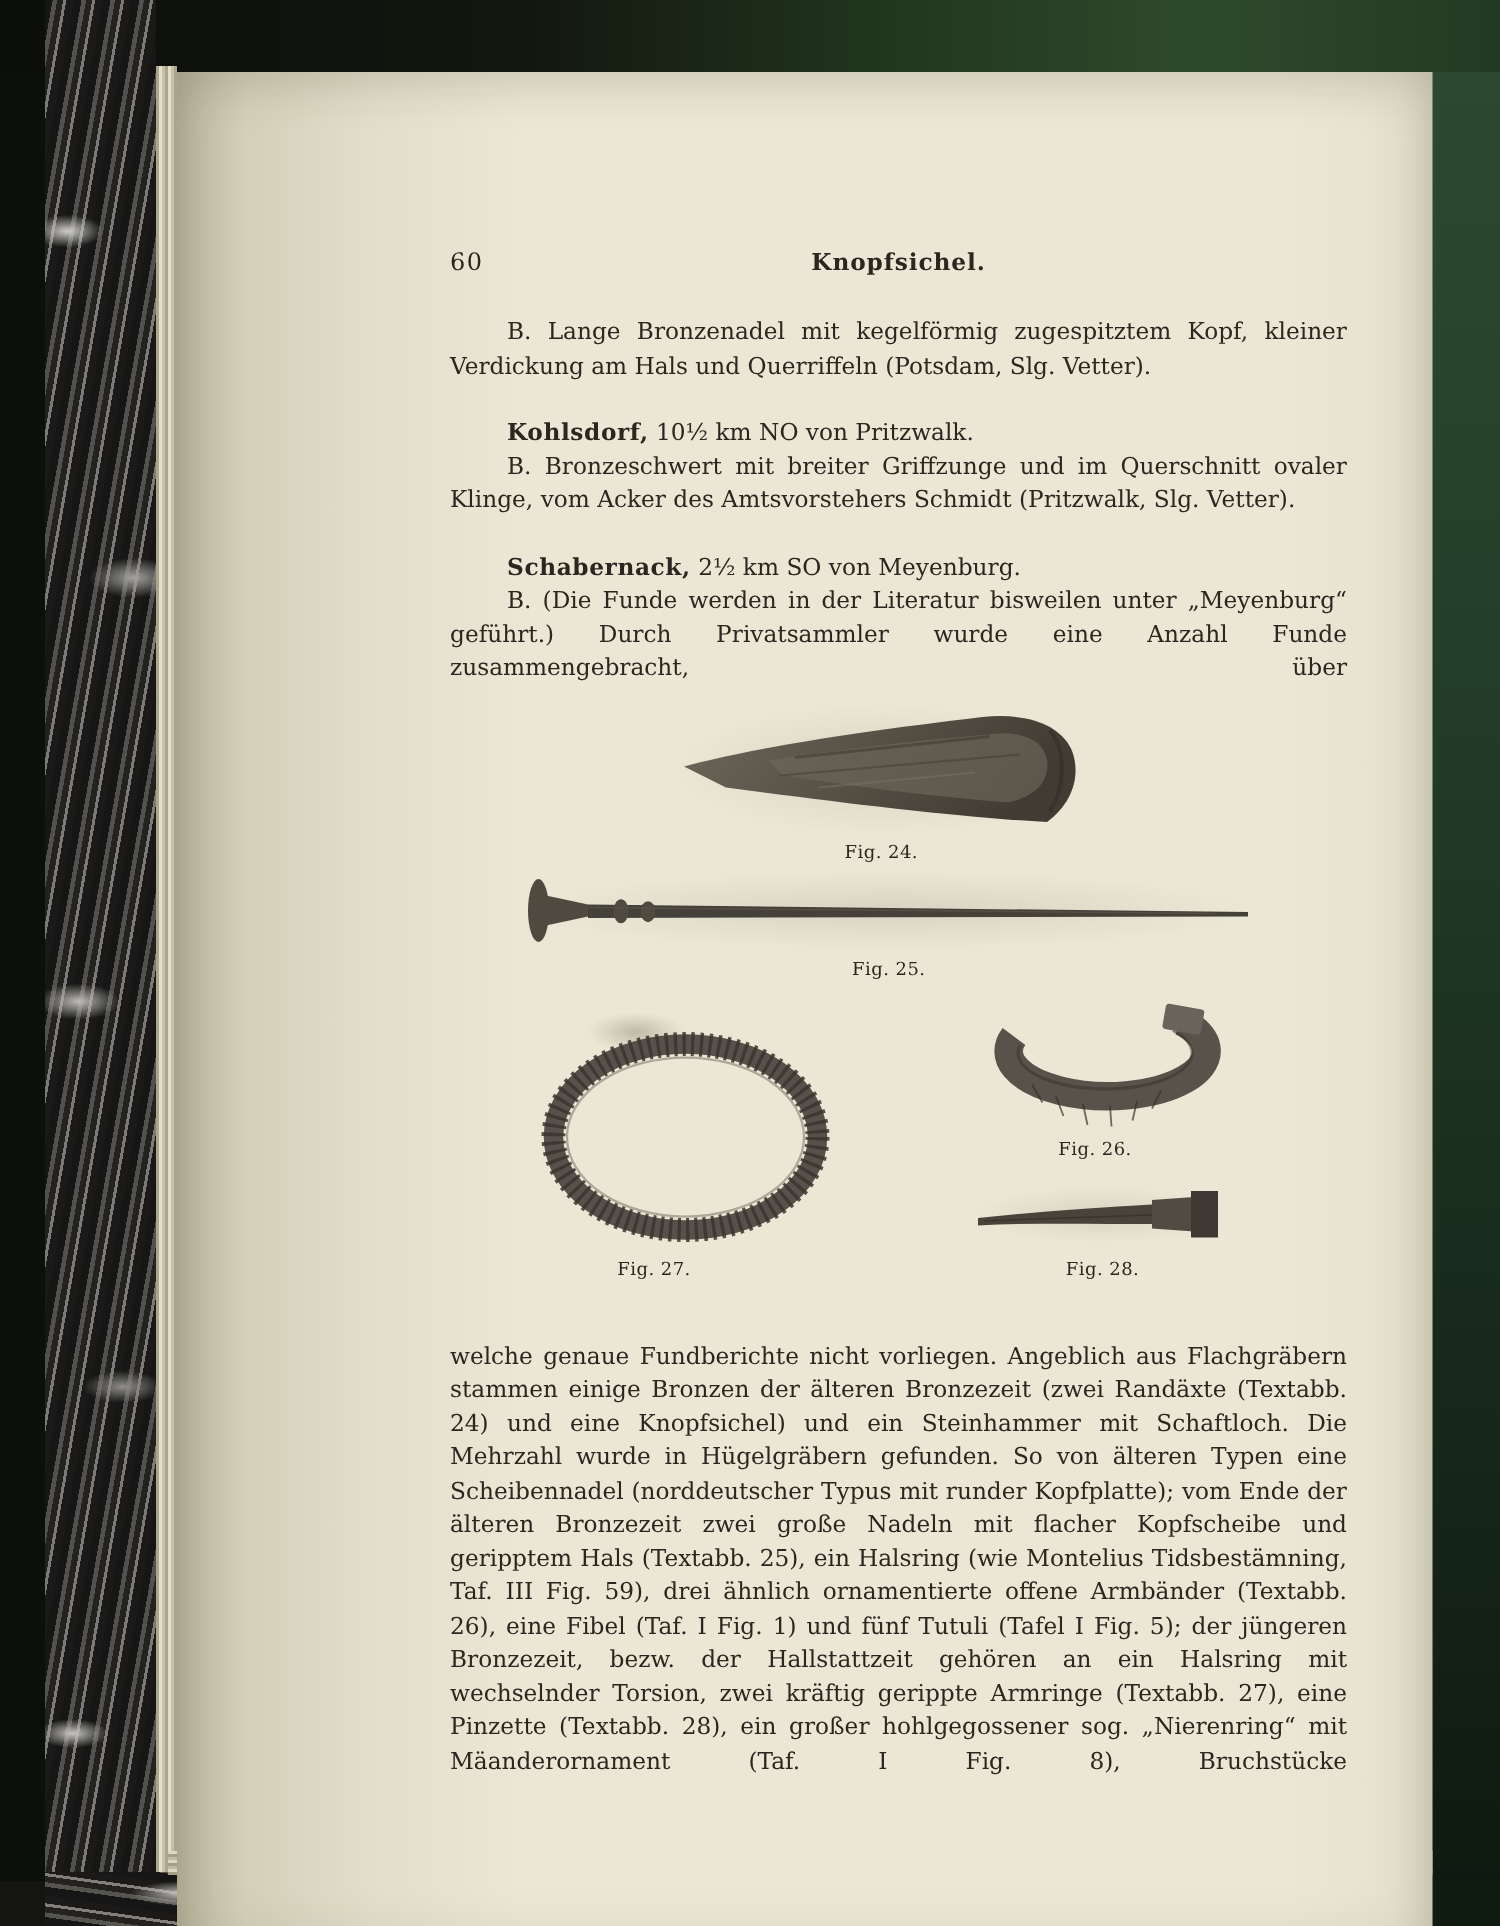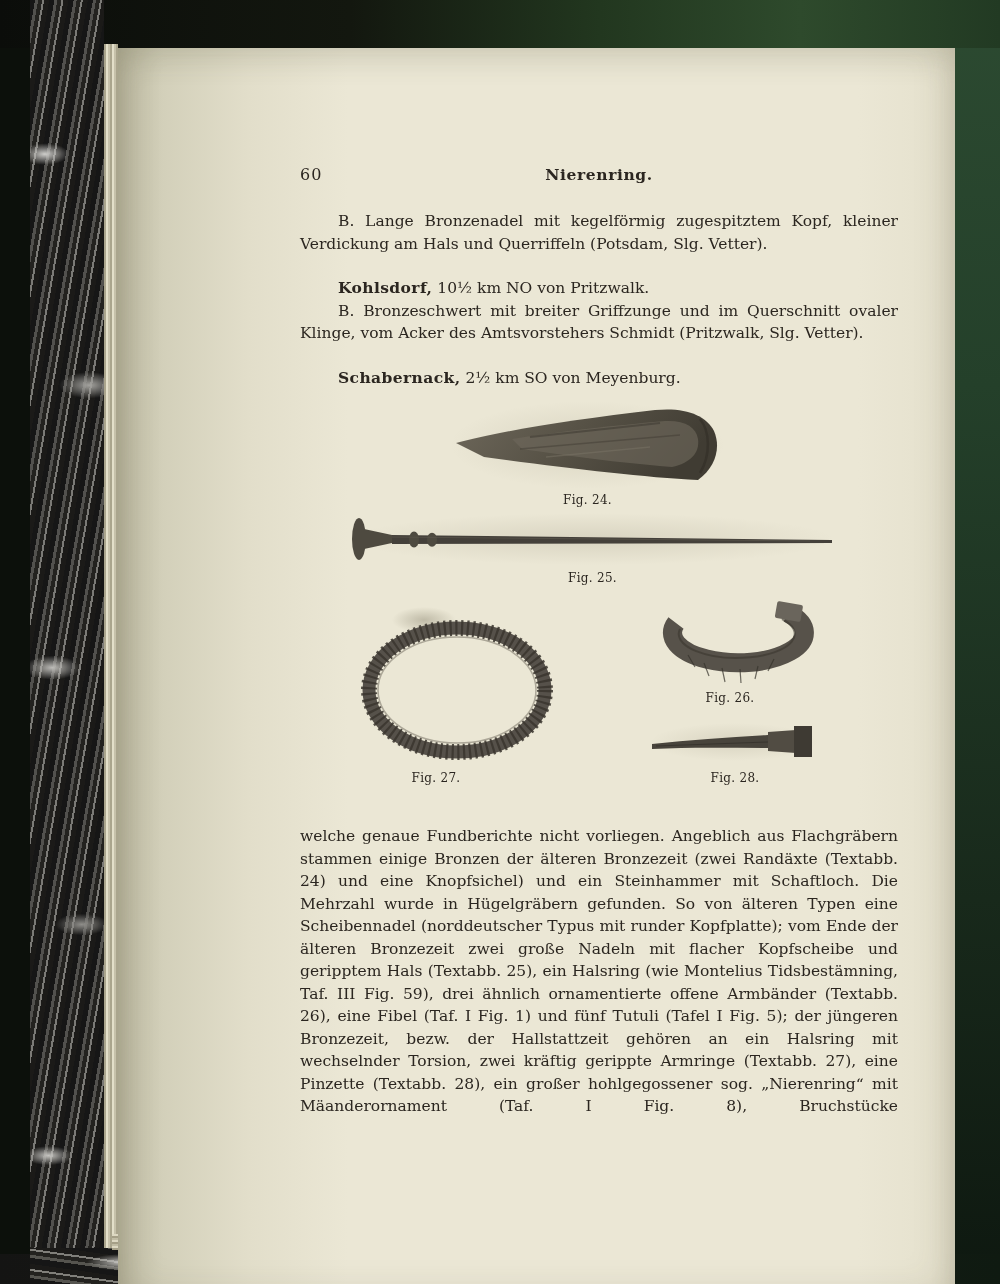--- a/index.html
+++ b/index.html
@@ -98,29 +98,30 @@
   <div class="marble"></div>
   <div class="marble marble-bottom"></div>
   <div class="edges-left"></div>
   <div class="edges-bottom"></div>
 
   <div class="page">
     <div class="content">
 
       <div class="pagehead">
         <span class="pagenum">60</span>
-        <span class="runhead">Nierenring.</span>
+        <span class="runhead">Knopfsichel.</span>
       </div>
 
       <p class="para indent p1">B. Lange Bronzenadel mit kegelförmig zugespitztem Kopf, kleiner Verdickung am Hals und Querriffeln (Potsdam, Slg. Vetter).</p>
 
       <p class="para indent gap"><span class="frak">Kohlsdorf,</span><span> 10½ km NO von Pritzwalk.</span></p>
       <p class="para indent">B. Bronzeschwert mit breiter Griffzunge und im Querschnitt ovaler Klinge, vom Acker des Amtsvorstehers Schmidt (Pritzwalk, Slg. Vetter).</p>
 
       <p class="para indent gap"><span class="frak">Schabernack,</span><span> 2½ km SO von Meyenburg.</span></p>
+      <p class="para indent jlast">B. (Die Funde werden in der Literatur bisweilen unter „Meyenburg“ geführt.) Durch Privatsammler wurde eine Anzahl Funde zusammengebracht, über</p>
 
       <div class="figures">
 
         <div class="fig fig24 halo">
           <svg viewBox="0 0 275 88">
             <defs>
               <linearGradient id="axg" x1="0" y1="0" x2="1" y2="0.25">
                 <stop offset="0" stop-color="#6e685b"></stop>
                 <stop offset="0.5" stop-color="#575246"></stop>
                 <stop offset="1" stop-color="#403c33"></stop>

